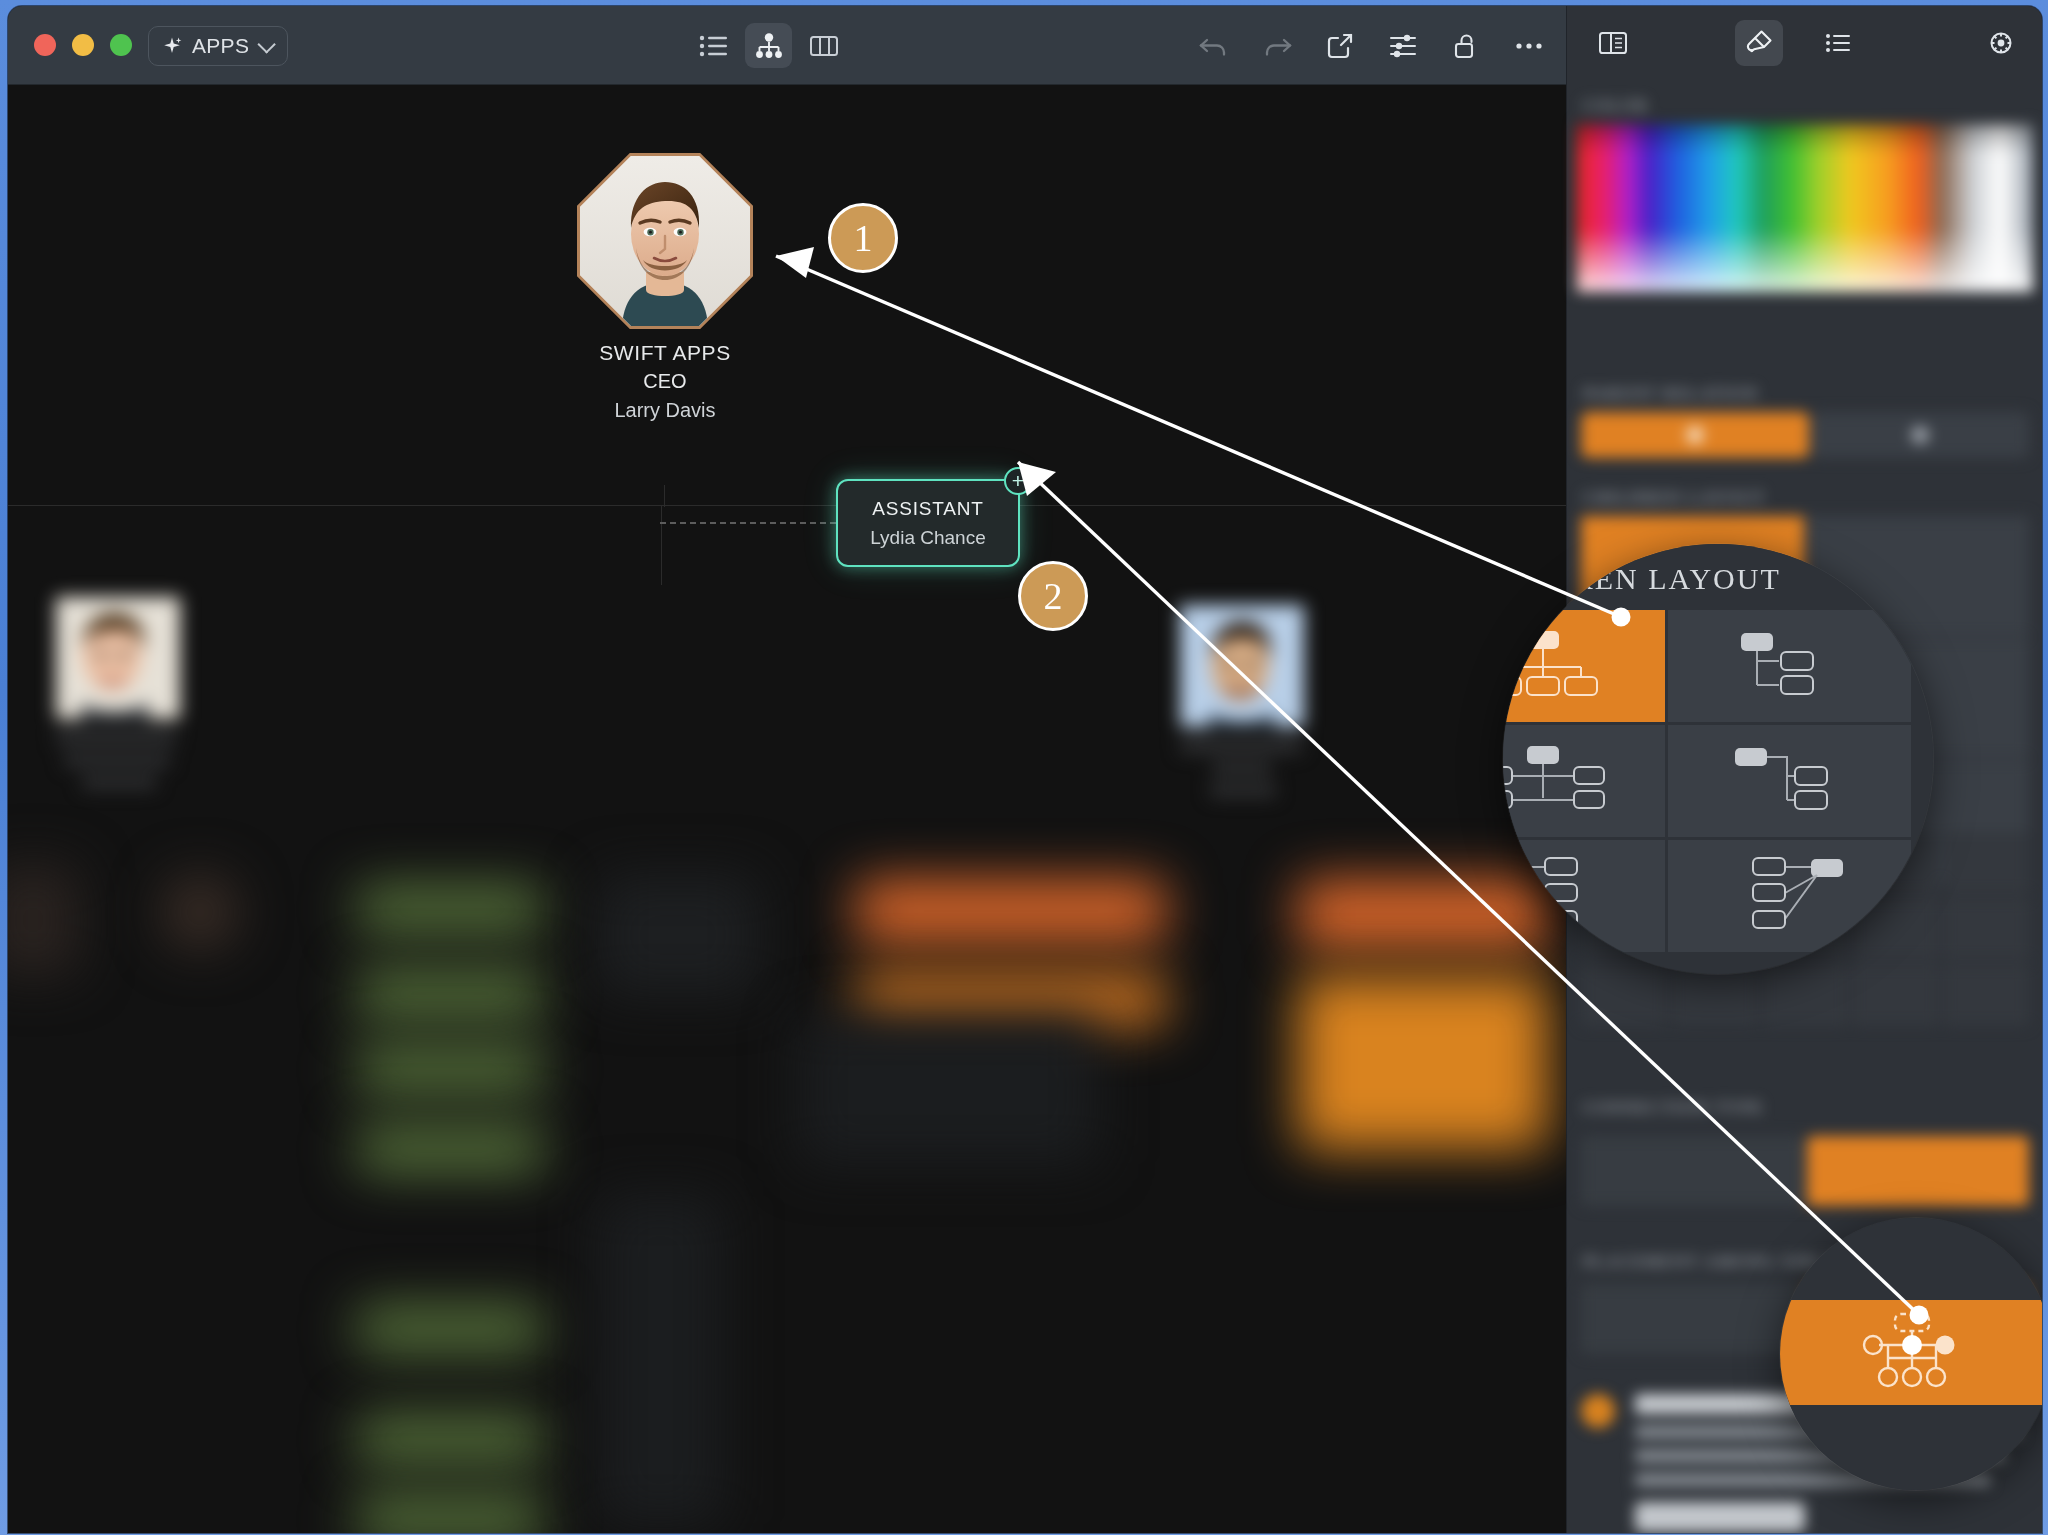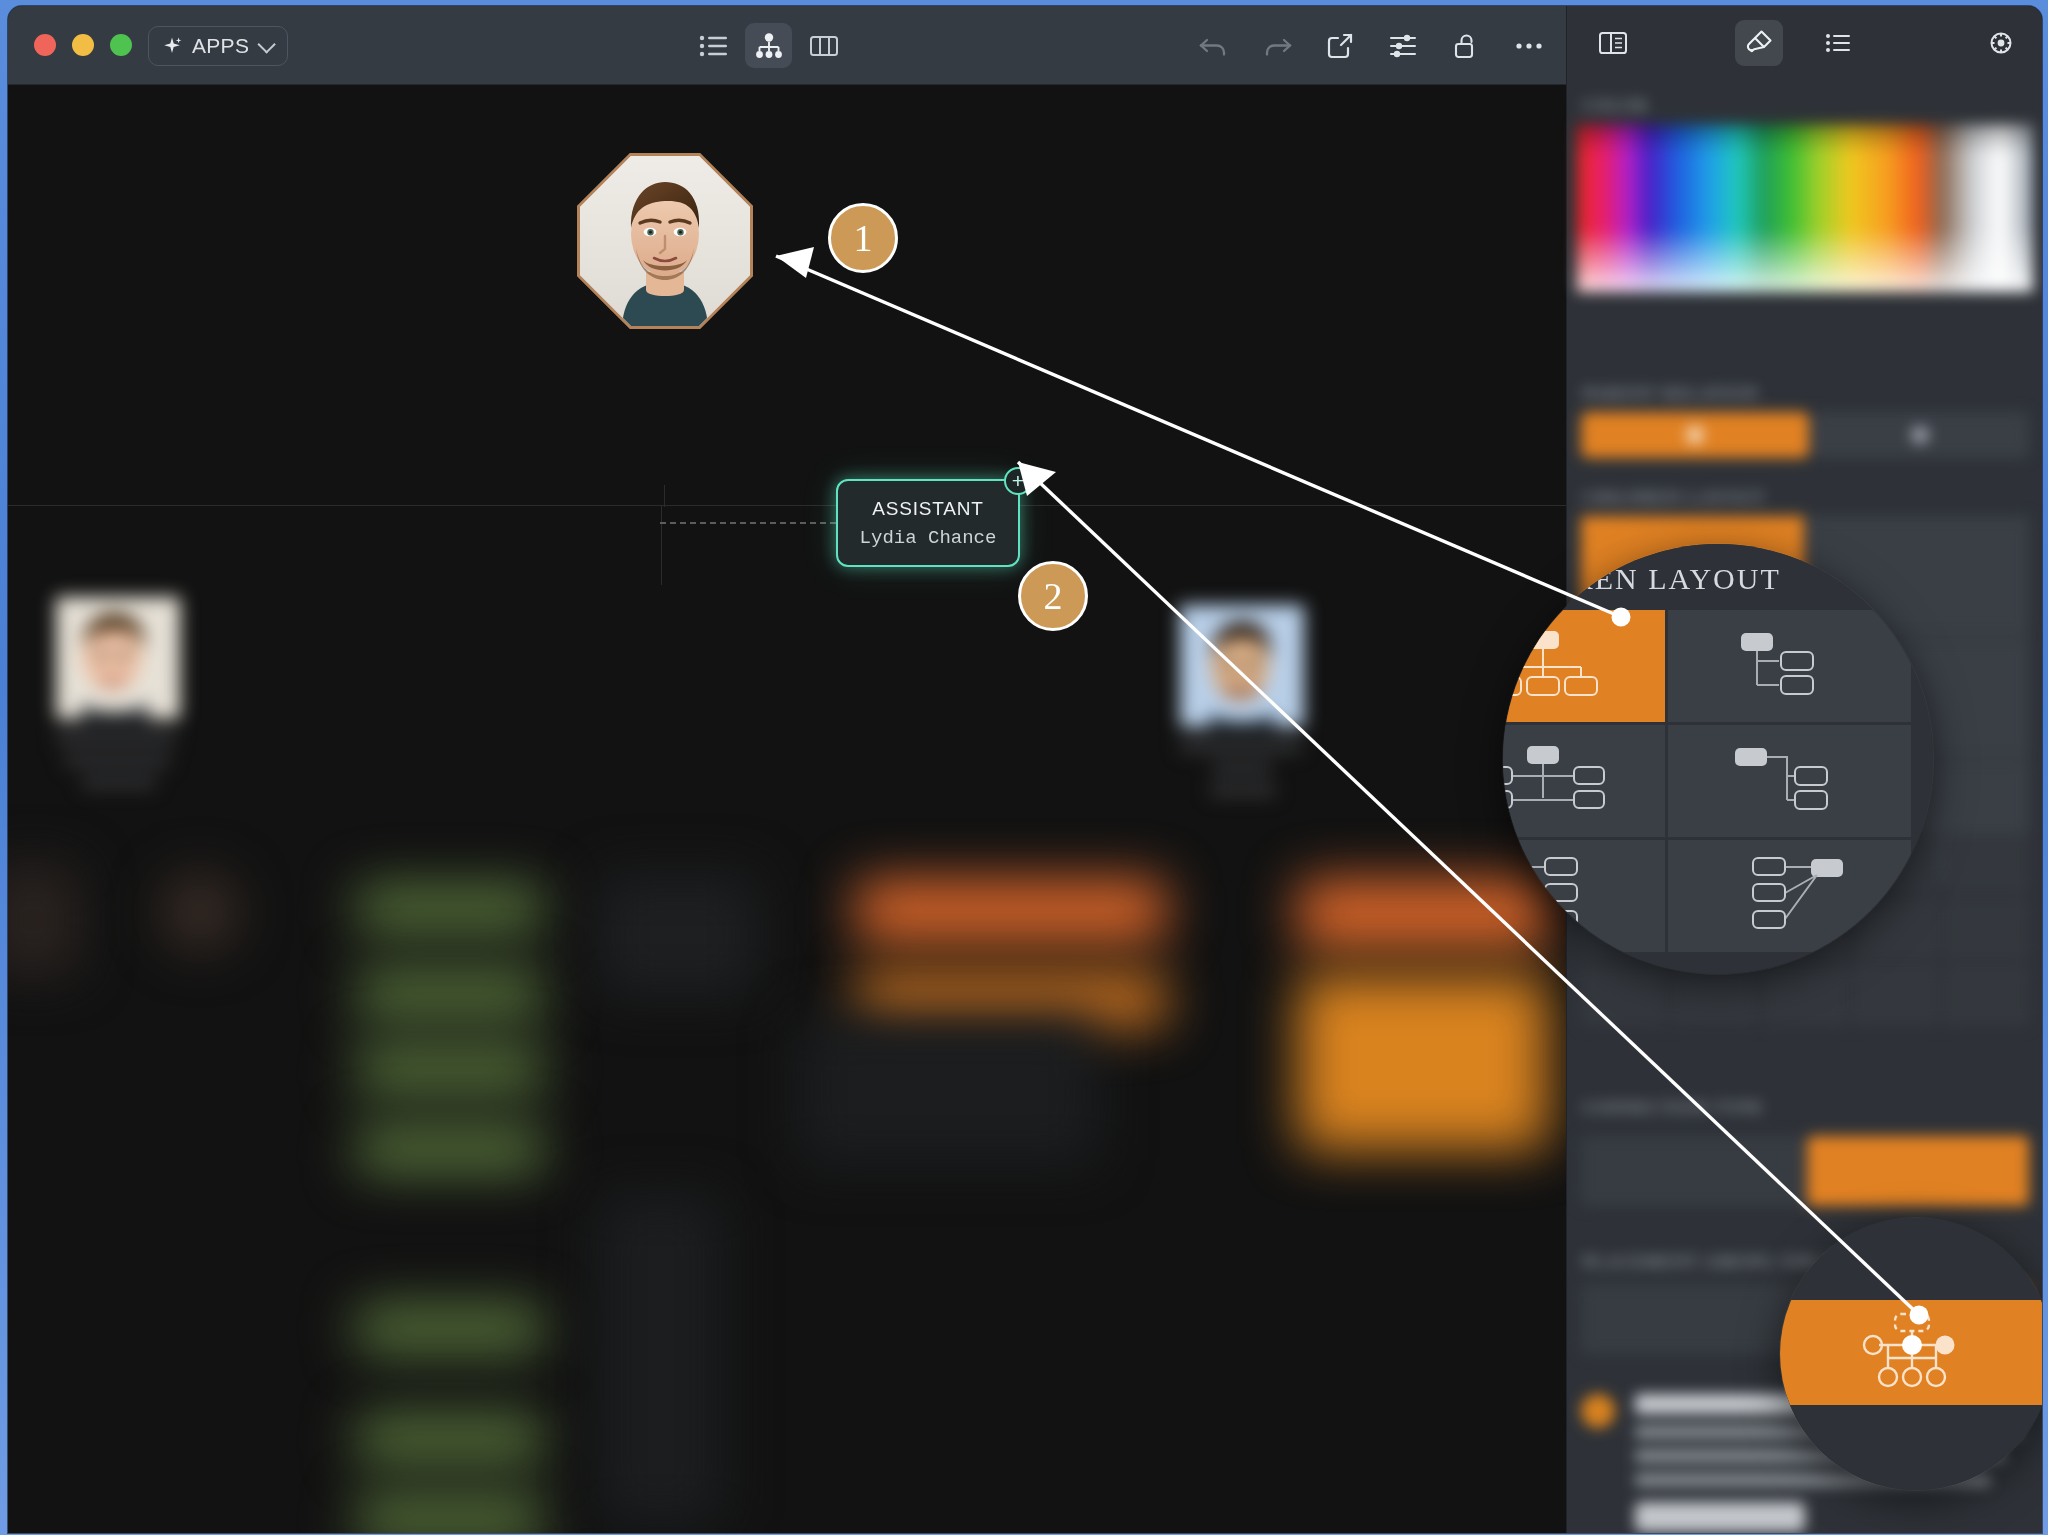--- a/index.html
+++ b/index.html
@@ -95,21 +95,21 @@
   .assistant {
     position: absolute; left: 828px; top: 394px;
     width: 184px; height: 88px;
     background: #232a2b;
     border: 2.5px solid #5fe3c0;
     border-radius: 12px;
     box-shadow: 0 0 16px rgba(95,227,192,.45), 0 0 34px rgba(95,227,192,.18);
     display: flex; flex-direction: column; align-items: center; justify-content: center;
   }
   .assistant .role { color: #eef2f3; font-size: 19px; letter-spacing: .8px; }
-  .assistant .name { color: #cdd3d6; font-size: 19px; margin-top: 7px; font-family: Liberation Mono, monospace; }
+  .assistant .name { color: #cdd3d6; font-size: 19px; margin-top: 7px; }
   .plus-badge {
     position: absolute; right: -14px; top: -14px;
     width: 28px; height: 28px; border-radius: 50%;
     background: #1d2526; border: 2px solid #5fe3c0;
     color: #bff2e5; font-size: 21px; line-height: 24px; text-align: center;
   }
   .dash-link {
     position: absolute; left: 652px; top: 437px; width: 176px; height: 0;
     border-top: 2px dashed #5c5c5c;
   }
@@ -326,20 +326,25 @@
               <circle cx="100.5" cy="76.2" r="1.4" fill="#1b1b1b"></circle>
               <path d="M60 67 q10 -5 20 -1" stroke="#5b3a21" stroke-width="3.4" fill="none" stroke-linecap="round"></path>
               <path d="M90 66 q10 -4 20 1" stroke="#5b3a21" stroke-width="3.4" fill="none" stroke-linecap="round"></path>
               <path d="M85 80 v13 l-5 4" stroke="#c08e6d" stroke-width="2.4" fill="none" stroke-linecap="round"></path>
               <path d="M63 104 C70 118 100 118 107 104 C100 112 70 112 63 104 Z" fill="#6d4526" opacity=".75"></path>
               <path d="M74 102 q11 6 22 0" stroke="#8a4b3d" stroke-width="2.6" fill="none" stroke-linecap="round"></path>
               <path d="M56 92 C58 112 70 124 85 124 C100 124 112 112 114 92 C110 114 98 120 85 120 C72 120 60 114 56 92 Z" fill="#6b4426" opacity=".55"></path>
             </svg>
           </div>
         </div>
+        <div class="ceo-lines">
+          <div class="l1">SWIFT APPS</div>
+          <div class="l2">CEO</div>
+          <div class="l3">Larry Davis</div>
+        </div>
       </div>
 
       <div class="dash-link"></div>
 
       <div class="assistant">
         <div class="role">ASSISTANT</div>
         <div class="name">Lydia Chance</div>
         <div class="plus-badge">+</div>
       </div>
 

